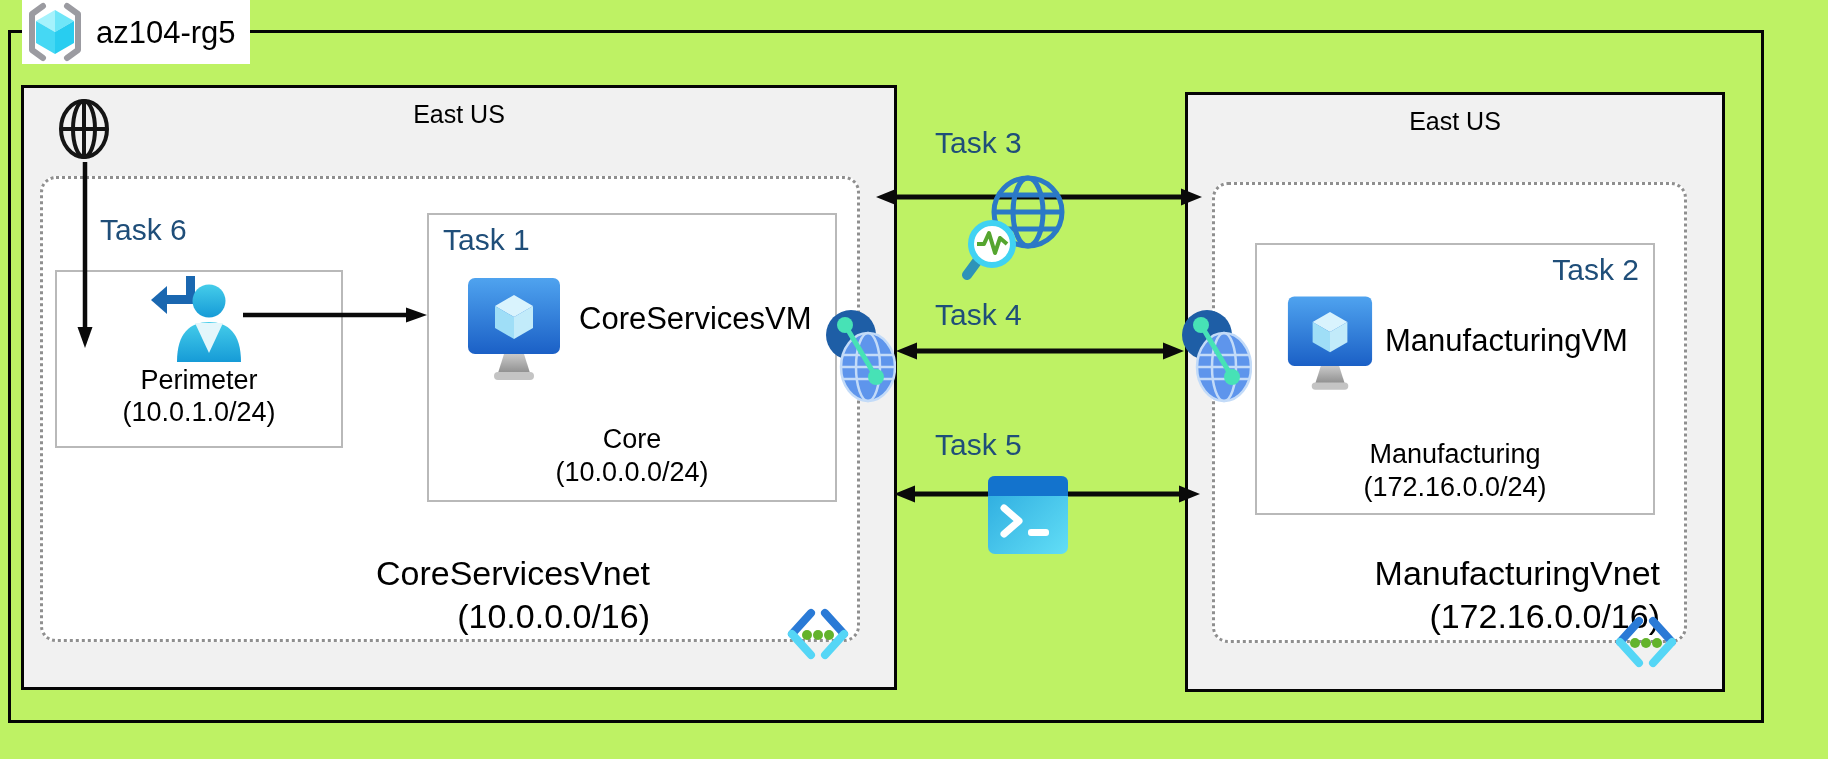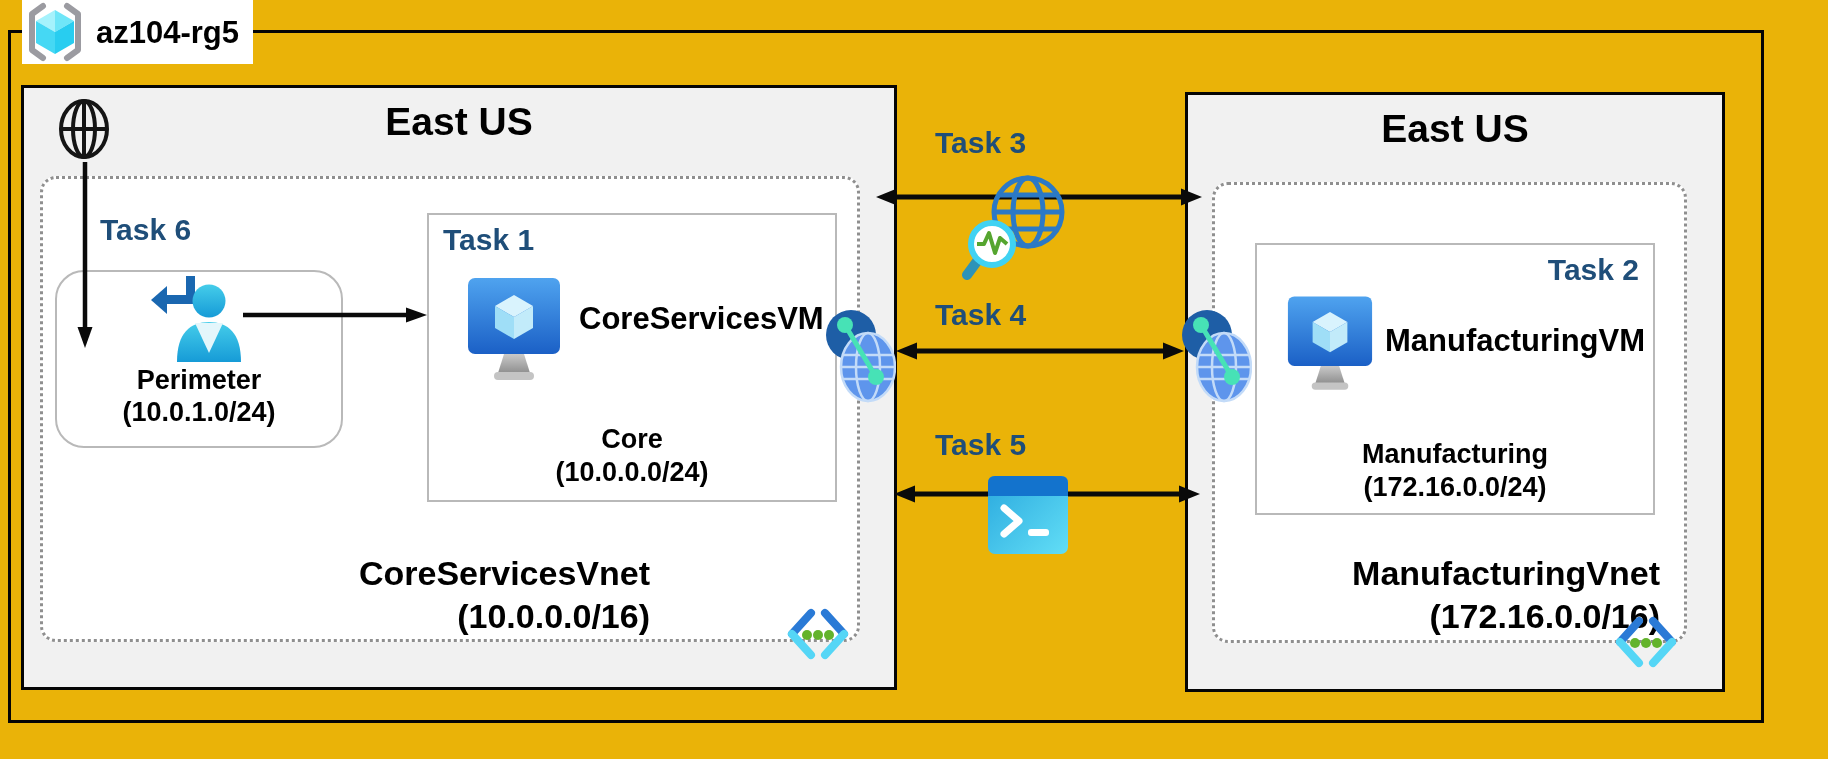--- a/index.html
+++ b/index.html
@@ -1,31 +1,31 @@
 <!DOCTYPE html>
 <html><head>
 <meta charset="utf-8">
 <style>
   html,body{margin:0;padding:0;background:#fff;}
-  .canvas{position:relative;width:1828px;height:759px;background:#eab308;overflow:hidden;
-          font-family:"Liberation Sans","DejaVu Sans",sans-serif;font-weight:700;color:#000;}
+  .canvas{position:relative;width:1828px;height:759px;background:#bef264;overflow:hidden;
+          font-family:"Liberation Sans","DejaVu Sans",sans-serif;font-weight:400;color:#000;}
   .abs{position:absolute;}
   .rg-border{left:8px;top:30px;width:1756px;height:693px;border:3px solid #050505;box-sizing:border-box;}
   .rg-header{left:22px;top:0px;height:64px;display:flex;align-items:center;gap:8px;
              background:#fff;padding:0 14px 0 0;z-index:6;}
   .rg-label{font-size:31px;line-height:1;}
   .region{background:#f1f1f1;border:3px solid #050505;box-sizing:border-box;z-index:1;}
   .region-left{left:21px;top:85px;width:876px;height:605px;}
   .region-right{left:1185px;top:92px;width:540px;height:600px;}
-  .region-title{position:absolute;top:12px;left:0;right:0;text-align:center;font-size:39px;}
+  .region-title{position:absolute;top:12px;left:0;right:0;text-align:center;font-size:25px;}
   .vnet{background:#ffffff;border:3px dotted #8f8f8f;border-radius:16px;box-sizing:border-box;z-index:2;}
   .vnet-left{left:40px;top:176px;width:820px;height:466px;}
   .vnet-right{left:1212px;top:182px;width:475px;height:461px;}
   .subnet{background:#fff;border:2px solid #b9b9b9;box-sizing:border-box;z-index:3;}
-  .subnet-perimeter{left:55px;top:270px;width:288px;height:178px;display:flex;flex-direction:column;align-items:center;padding-top:4px;border-radius:29px;}
+  .subnet-perimeter{left:55px;top:270px;width:288px;height:178px;display:flex;flex-direction:column;align-items:center;padding-top:4px;}
   .subnet-core{left:427px;top:213px;width:410px;height:289px;}
   .subnet-mfg{left:1255px;top:227px;width:400px;height:272px;margin-top:16px;}
   .task-label{color:#1f4e79;font-size:30px;z-index:4;}
   .tcenter{width:200px;}
   .sub-text{text-align:center;font-size:27px;line-height:1.2;}
   .vm-name{font-size:31px;}
   .vnet-label{width:420px;text-align:right;font-size:34px;line-height:1.25;z-index:3;}
   .icon{z-index:5;}
   .arrow{z-index:3;}
   svg{display:block;}

